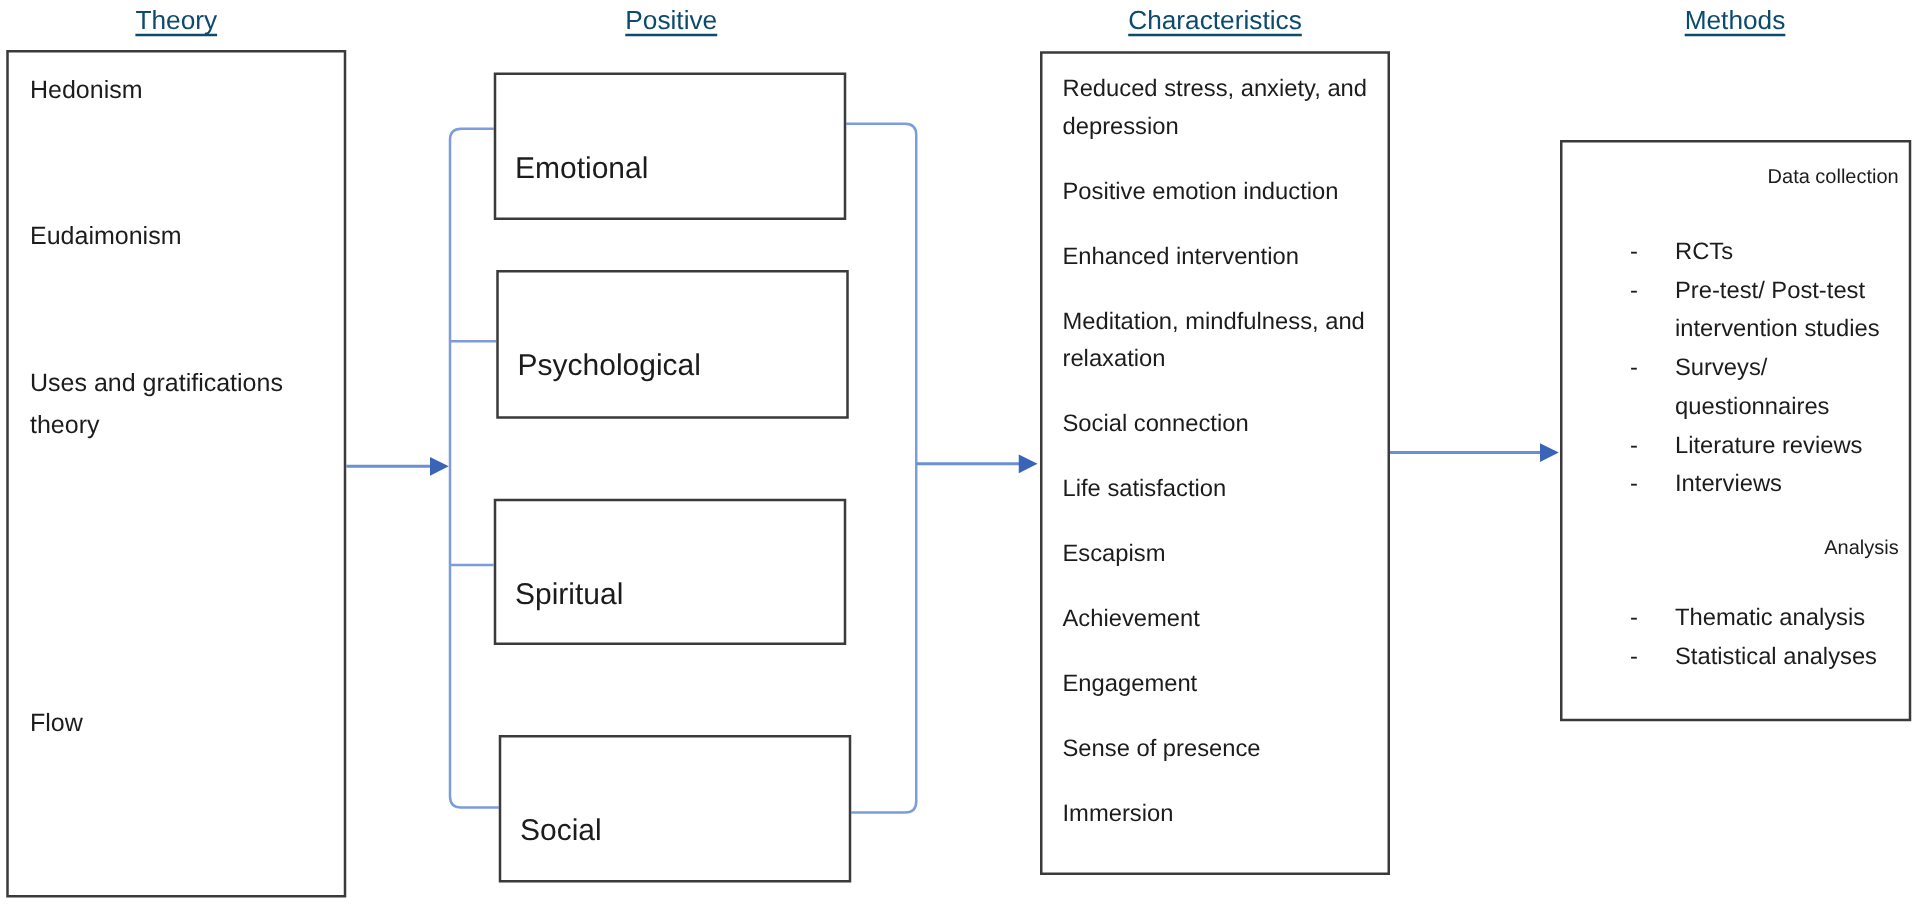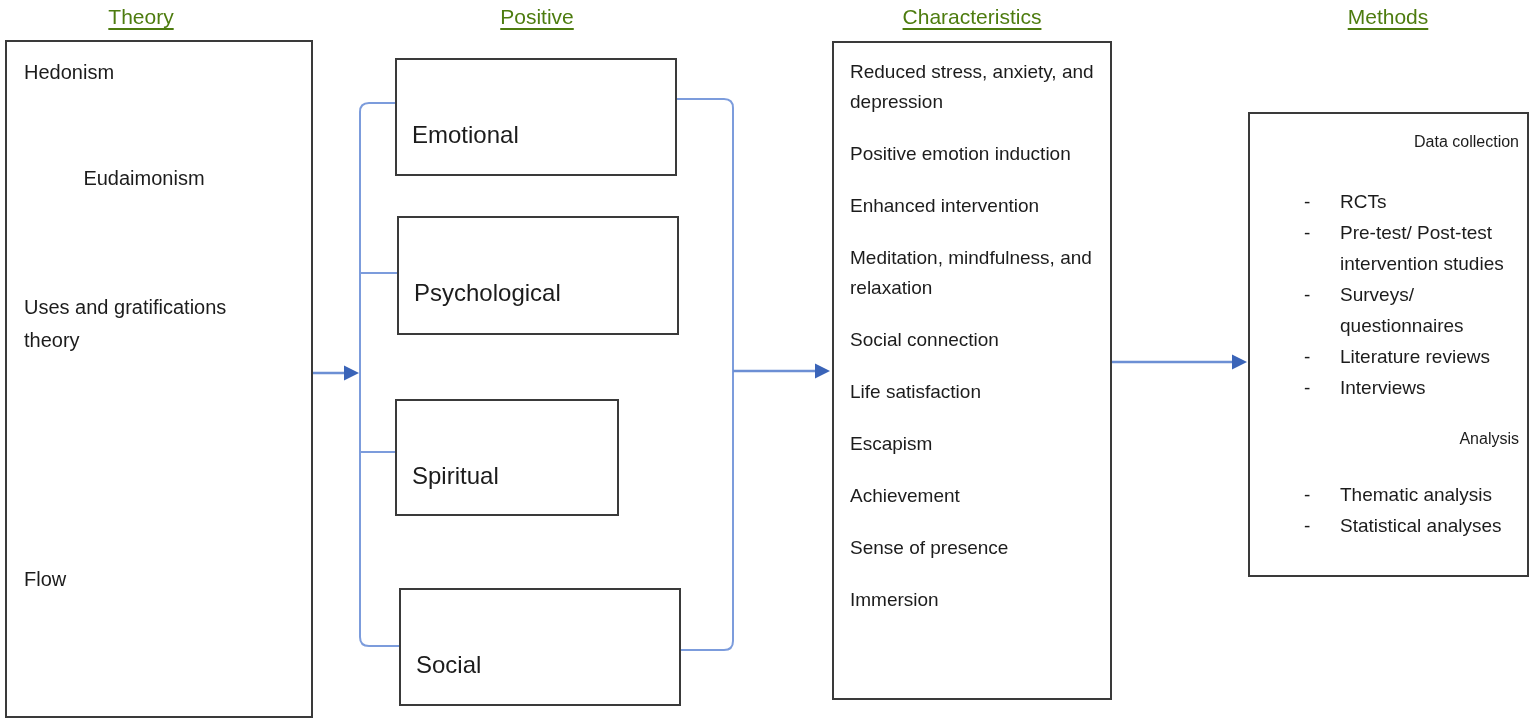--- a/index.html
+++ b/index.html
@@ -2,26 +2,26 @@
 <html><head>
 <meta charset="utf-8">
 <style>
   html,body{margin:0;padding:0;background:#ffffff;}
   .canvas{
     position:relative;width:1535px;height:724px;background:#ffffff;
     font-family:"Liberation Sans", sans-serif;color:#1c1c1c;overflow:hidden;
   }
   .connectors{position:absolute;left:0;top:0;width:1535px;height:724px;pointer-events:none;}
   .col-title{
-    position:absolute;top:3px;font-size:21px;line-height:28px;color:#4d7c0f;
+    position:absolute;top:3px;font-size:21px;line-height:28px;color:#0c4a6e;
     text-decoration:underline;text-underline-offset:4px;white-space:nowrap;transform:translateX(-50%);
   }
   .box{position:absolute;border:2px solid #3a3a3a;background:#ffffff;box-sizing:border-box;}
   
-  .theory-box{left:5px;top:40px;width:308px;height:678px;}
+  .theory-box{left:5px;top:40px;width:272px;height:678px;}
   .theory-item{position:absolute;left:17px;width:240px;font-size:20px;line-height:33px;}
   
   .ctx-label{position:absolute;left:15px;top:14px;font-size:24px;line-height:26px;margin-top:48px;}
   
   .char-box{left:832px;top:41px;width:280px;height:659px;display:flex;flex-direction:column;gap:22px;
     padding:14px 12px 0 16px;}
   .char-item{font-size:19px;line-height:30px;width:252px;}
   
   .methods-box{left:1248px;top:112px;width:281px;height:465px;padding:15px 8px 0 15px;}
   .m-heading{font-size:16px;line-height:26px;text-align:right;}
@@ -55,47 +55,48 @@
     <path d="M 1247 362 L 1232 354.5 L 1232 369.5 Z" stroke="none" fill="#3A64B8"></path>
   </svg>
 
   <div class="col-title" style="left:141px;">Theory</div>
   <div class="col-title" style="left:537px;">Positive</div>
   <div class="col-title" style="left:972px;">Characteristics</div>
   <div class="col-title" style="left:1388px;">Methods</div>
 
   <div class="box theory-box">
     <div class="theory-item" style="top:14px;">Hedonism</div>
-    <div class="theory-item" style="top:120px;text-align:center;">Eudaimonism</div>
+    <div class="theory-item" style="top:131px;">Eudaimonism</div>
     <div class="theory-item" style="top:249px;">Uses and gratifications theory</div>
     <div class="theory-item" style="top:521px;">Flow</div>
   </div>
 
   <div class="box" style="left:395px;top:58px;width:282px;height:118px;">
     <div class="ctx-label">Emotional</div>
   </div>
   <div class="box" style="left:397px;top:216px;width:282px;height:119px;">
     <div class="ctx-label">Psychological</div>
   </div>
-  <div class="box" style="left:395px;top:399px;width:224px;height:117px;">
+  <div class="box" style="left:395px;top:399px;width:282px;height:117px;">
     <div class="ctx-label">Spiritual</div>
   </div>
   <div class="box" style="left:399px;top:588px;width:282px;height:118px;">
     <div class="ctx-label">Social</div>
   </div>
 
   <div class="box char-box">
     <div class="char-item">Reduced stress, anxiety, and depression</div>
     <div class="char-item">Positive emotion induction</div>
     <div class="char-item">Enhanced intervention</div>
     <div class="char-item">Meditation, mindfulness, and relaxation</div>
     <div class="char-item">Social connection</div>
     <div class="char-item">Life satisfaction</div>
     <div class="char-item">Escapism</div>
     <div class="char-item">Achievement</div>
+    <div class="char-item">Engagement</div>
     <div class="char-item">Sense of presence</div>
     <div class="char-item">Immersion</div>
   </div>
 
   <div class="box methods-box">
     <div class="m-heading">Data collection</div>
     <div class="m-list">
       <div class="m-item">
         <span class="m-dash">-</span>
         <span class="m-text">RCTs</span>

